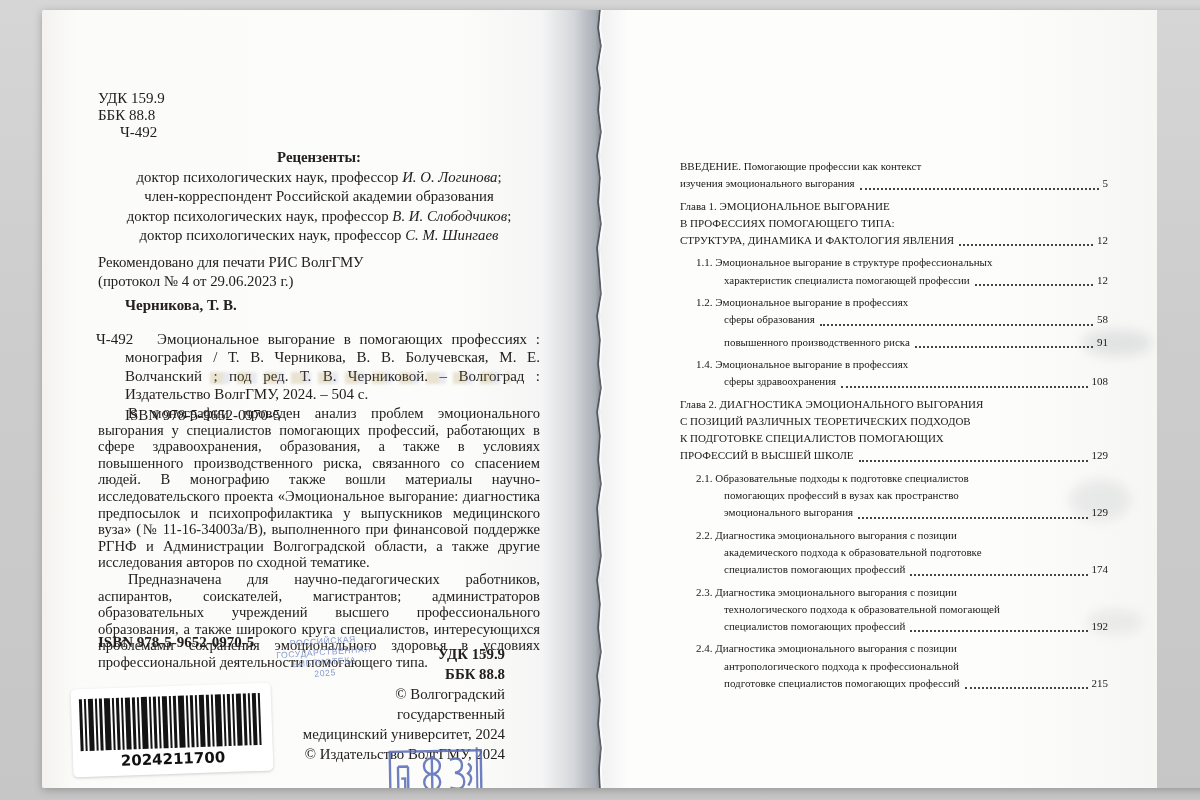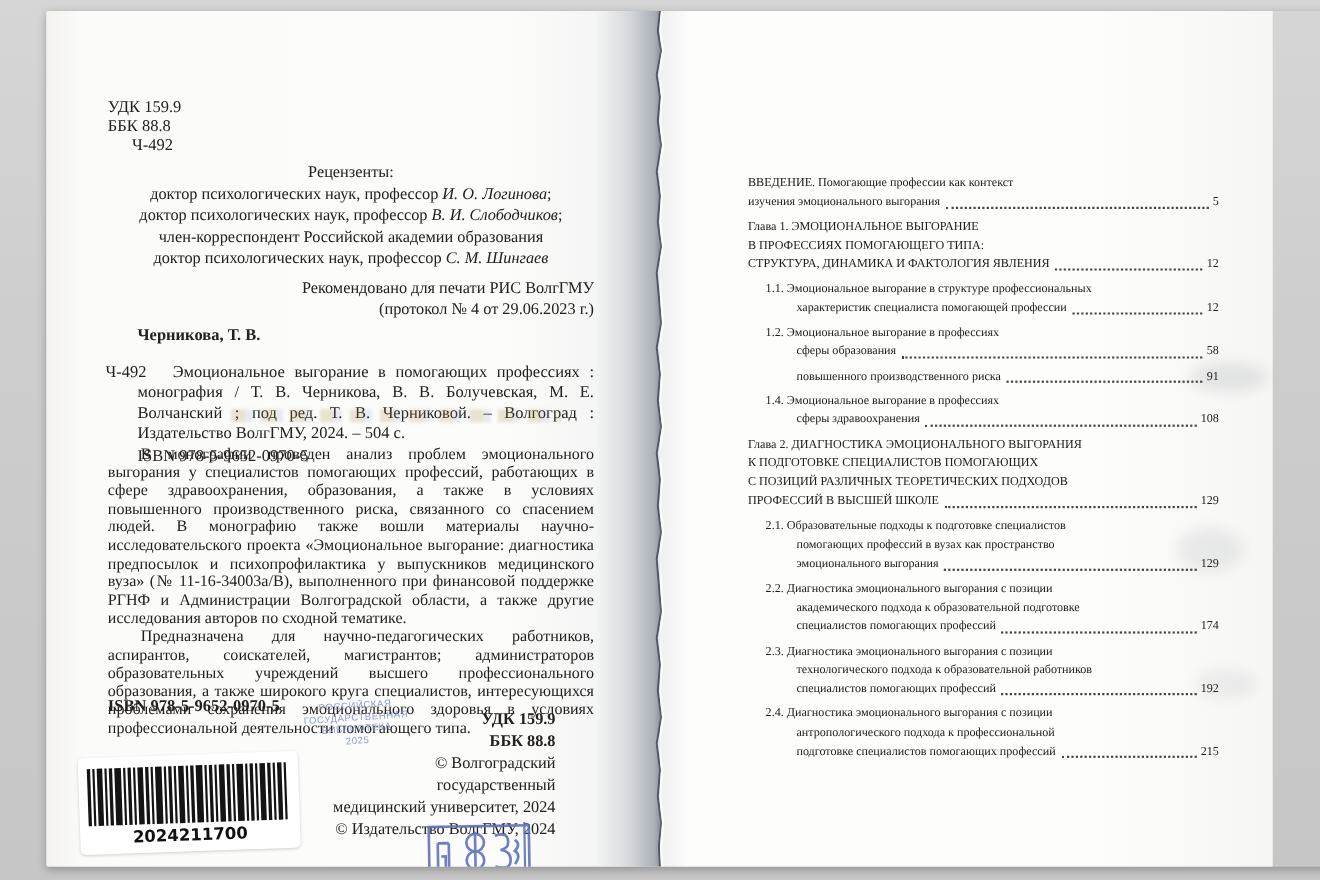--- a/index.html
+++ b/index.html
@@ -31,22 +31,22 @@
     position:absolute;left:500px;top:0;width:58px;height:778px;
     background:linear-gradient(90deg,rgba(180,185,192,0) 0%,rgba(178,183,190,.45) 55%,rgba(150,156,165,.75) 92%,rgba(120,126,136,.8) 100%);
     z-index:3;
   }
   .tear-svg{position:absolute;left:520px;top:0;width:80px;height:778px;z-index:4;}
   
   .lp{position:absolute;z-index:5;color:#23201e;}
   .lp-codes{left:56px;top:80px;font-size:15px;line-height:17px;}
   .lp-codes .indent{padding-left:22px;}
   .lp-reviewers{left:56px;top:138px;width:442px;text-align:center;font-size:14.8px;line-height:19.5px;}
-  .lp-reviewers .head{font-weight:normal;}
-  .lp-recommend{left:56px;top:243px;width:442px;text-align:right;font-size:14.8px;line-height:19px;}
+  .lp-reviewers .head{font-weight:bold;}
+  .lp-recommend{left:56px;top:243px;width:442px;text-align:left;font-size:14.8px;line-height:19px;}
   .lp-card{left:83px;top:286px;width:415px;font-size:15px;line-height:18.5px;}
   .lp-card .author{font-weight:bold;margin-bottom:15px;}
   .lp-card .card-text{position:relative;text-align:justify;text-indent:32px;margin:0;}
   .lp-card .card-code{position:absolute;left:-29px;top:0;text-indent:0;}
   .lp-card .card-isbn{margin-top:2px;}
   .lp-annotation{left:56px;top:395px;width:442px;font-size:14.6px;line-height:16.6px;text-align:justify;}
   .lp-annotation p{margin:0;text-indent:30px;}
   .lp-isbn-bold{left:56px;top:624px;font-size:15px;font-weight:bold;}
   .lp-colophon{left:250px;top:634px;width:213px;text-align:right;font-size:14.8px;line-height:20px;}
   .lp-colophon .b{font-weight:bold;}
@@ -116,22 +116,22 @@
 
   <div class="lp lp-codes">
     <div>УДК 159.9</div>
     <div>ББК 88.8</div>
     <div class="indent">Ч-492</div>
   </div>
 
   <div class="lp lp-reviewers">
     <div class="head">Рецензенты:</div>
     <div class="rev-line"><span>доктор психологических наук, профессор </span><i>И. О. Логинова</i><span>;</span></div>
+    <div class="rev-line"><span>член-корреспондент Российской академии образования</span><i></i><span></span></div>
     <div class="rev-line"><span>доктор психологических наук, профессор </span><i>В. И. Слободчиков</i><span>;</span></div>
-    <div class="rev-line"><span>член-корреспондент Российской академии образования</span><i></i><span></span></div>
     <div class="rev-line"><span>доктор психологических наук, профессор </span><i>С. М. Шингаев</i><span></span></div>
   </div>
 
   <div class="lp lp-recommend">
     <div>Рекомендовано для печати РИС ВолгГМУ</div>
     <div>(протокол № 4 от  29.06.2023 г.)</div>
   </div>
 
   <div class="lp lp-card">
     <div class="author">Черникова, Т. В.</div>
@@ -275,22 +275,22 @@
       <div class="toc-line">1.4. Эмоциональное выгорание  в профессиях</div>
       <div class="toc-last">
           <span class="toc-text">сферы здравоохранения</span>
           <span class="leader"></span>
           <span class="toc-page">108</span>
         </div>
     </div>
 
     <div class="toc-entry chapter">
       <div class="toc-line">Глава 2. ДИАГНОСТИКА ЭМОЦИОНАЛЬНОГО ВЫГОРАНИЯ</div>
+      <div class="toc-line">С ПОЗИЦИЙ РАЗЛИЧНЫХ ТЕОРЕТИЧЕСКИХ ПОДХОДОВ</div>
       <div class="toc-line">К ПОДГОТОВКЕ СПЕЦИАЛИСТОВ ПОМОГАЮЩИХ</div>
-      <div class="toc-line">С ПОЗИЦИЙ РАЗЛИЧНЫХ ТЕОРЕТИЧЕСКИХ ПОДХОДОВ</div>
       <div class="toc-last">
           <span class="toc-text">ПРОФЕССИЙ  В ВЫСШЕЙ ШКОЛЕ</span>
           <span class="leader"></span>
           <span class="toc-page">129</span>
         </div>
     </div>
 
     <div class="toc-entry sub">
       <div class="toc-line">2.1. Образовательные подходы к подготовке  специалистов</div>
       <div class="toc-line">помогающих профессий в вузах  как пространство</div>
@@ -306,21 +306,21 @@
       <div class="toc-line">академического подхода к образовательной подготовке</div>
       <div class="toc-last">
           <span class="toc-text">специалистов помогающих профессий</span>
           <span class="leader"></span>
           <span class="toc-page">174</span>
         </div>
     </div>
 
     <div class="toc-entry sub">
       <div class="toc-line">2.3. Диагностика эмоционального выгорания  с позиции</div>
-      <div class="toc-line">технологического подхода к образовательной работников</div>
+      <div class="toc-line">технологического подхода к образовательной помогающей</div>
       <div class="toc-last">
           <span class="toc-text">специалистов помогающих профессий</span>
           <span class="leader"></span>
           <span class="toc-page">192</span>
         </div>
     </div>
 
     <div class="toc-entry sub">
       <div class="toc-line">2.4. Диагностика эмоционального выгорания с позиции</div>
       <div class="toc-line">антропологического подхода к профессиональной</div>

